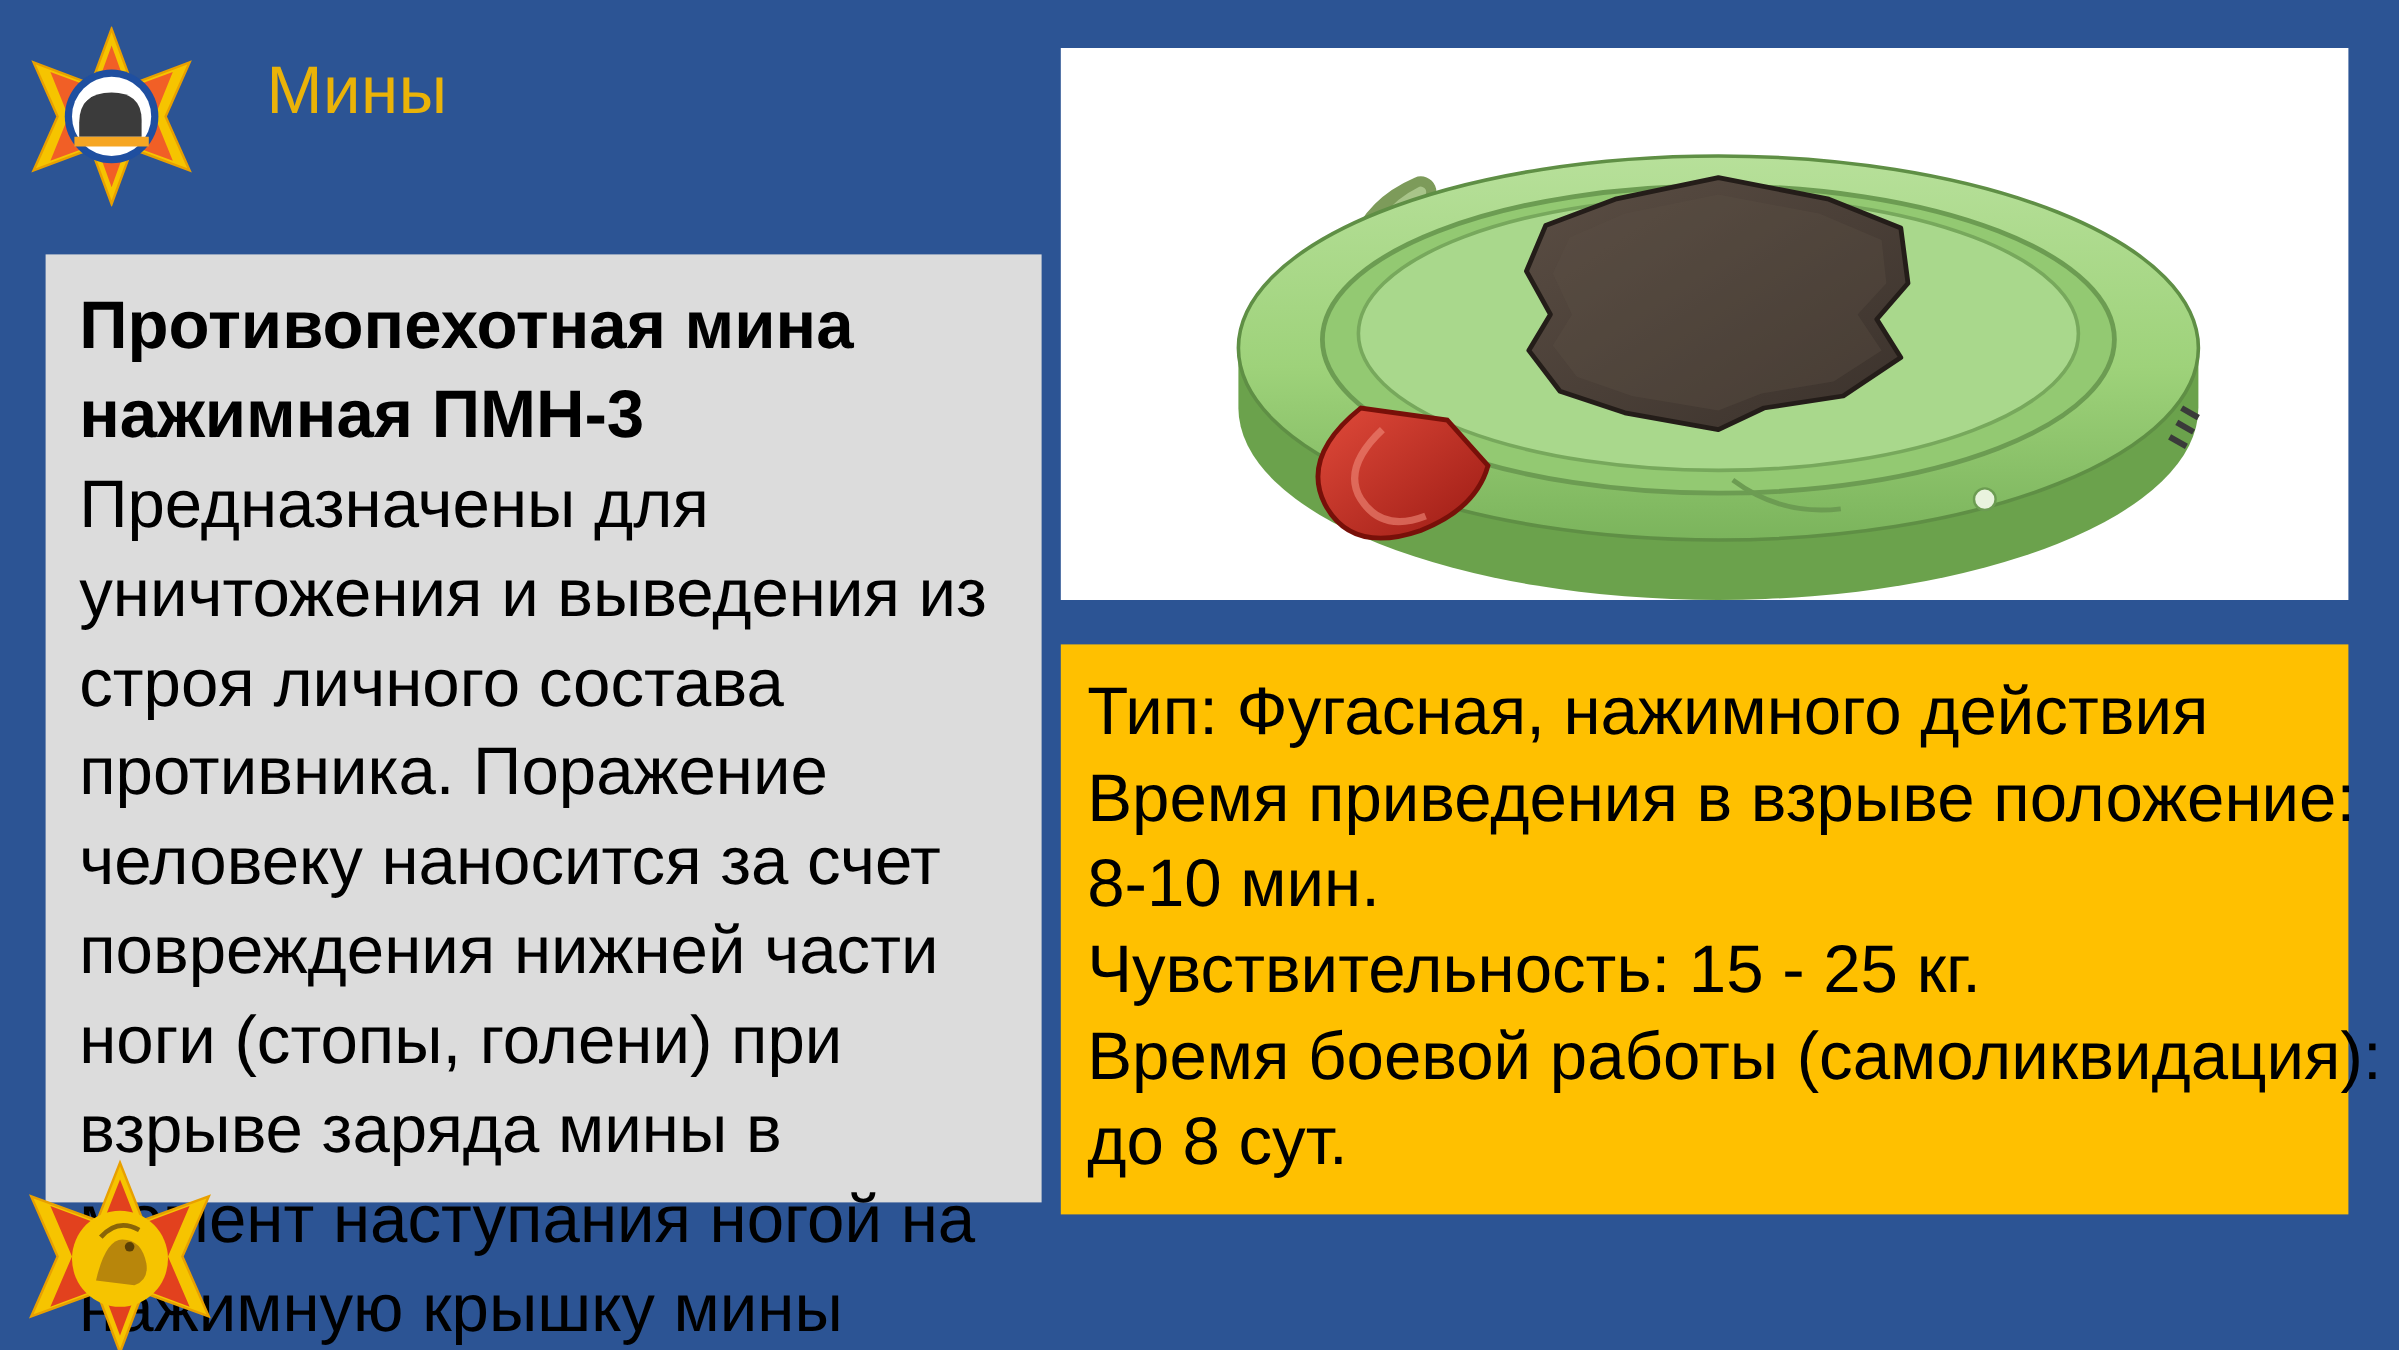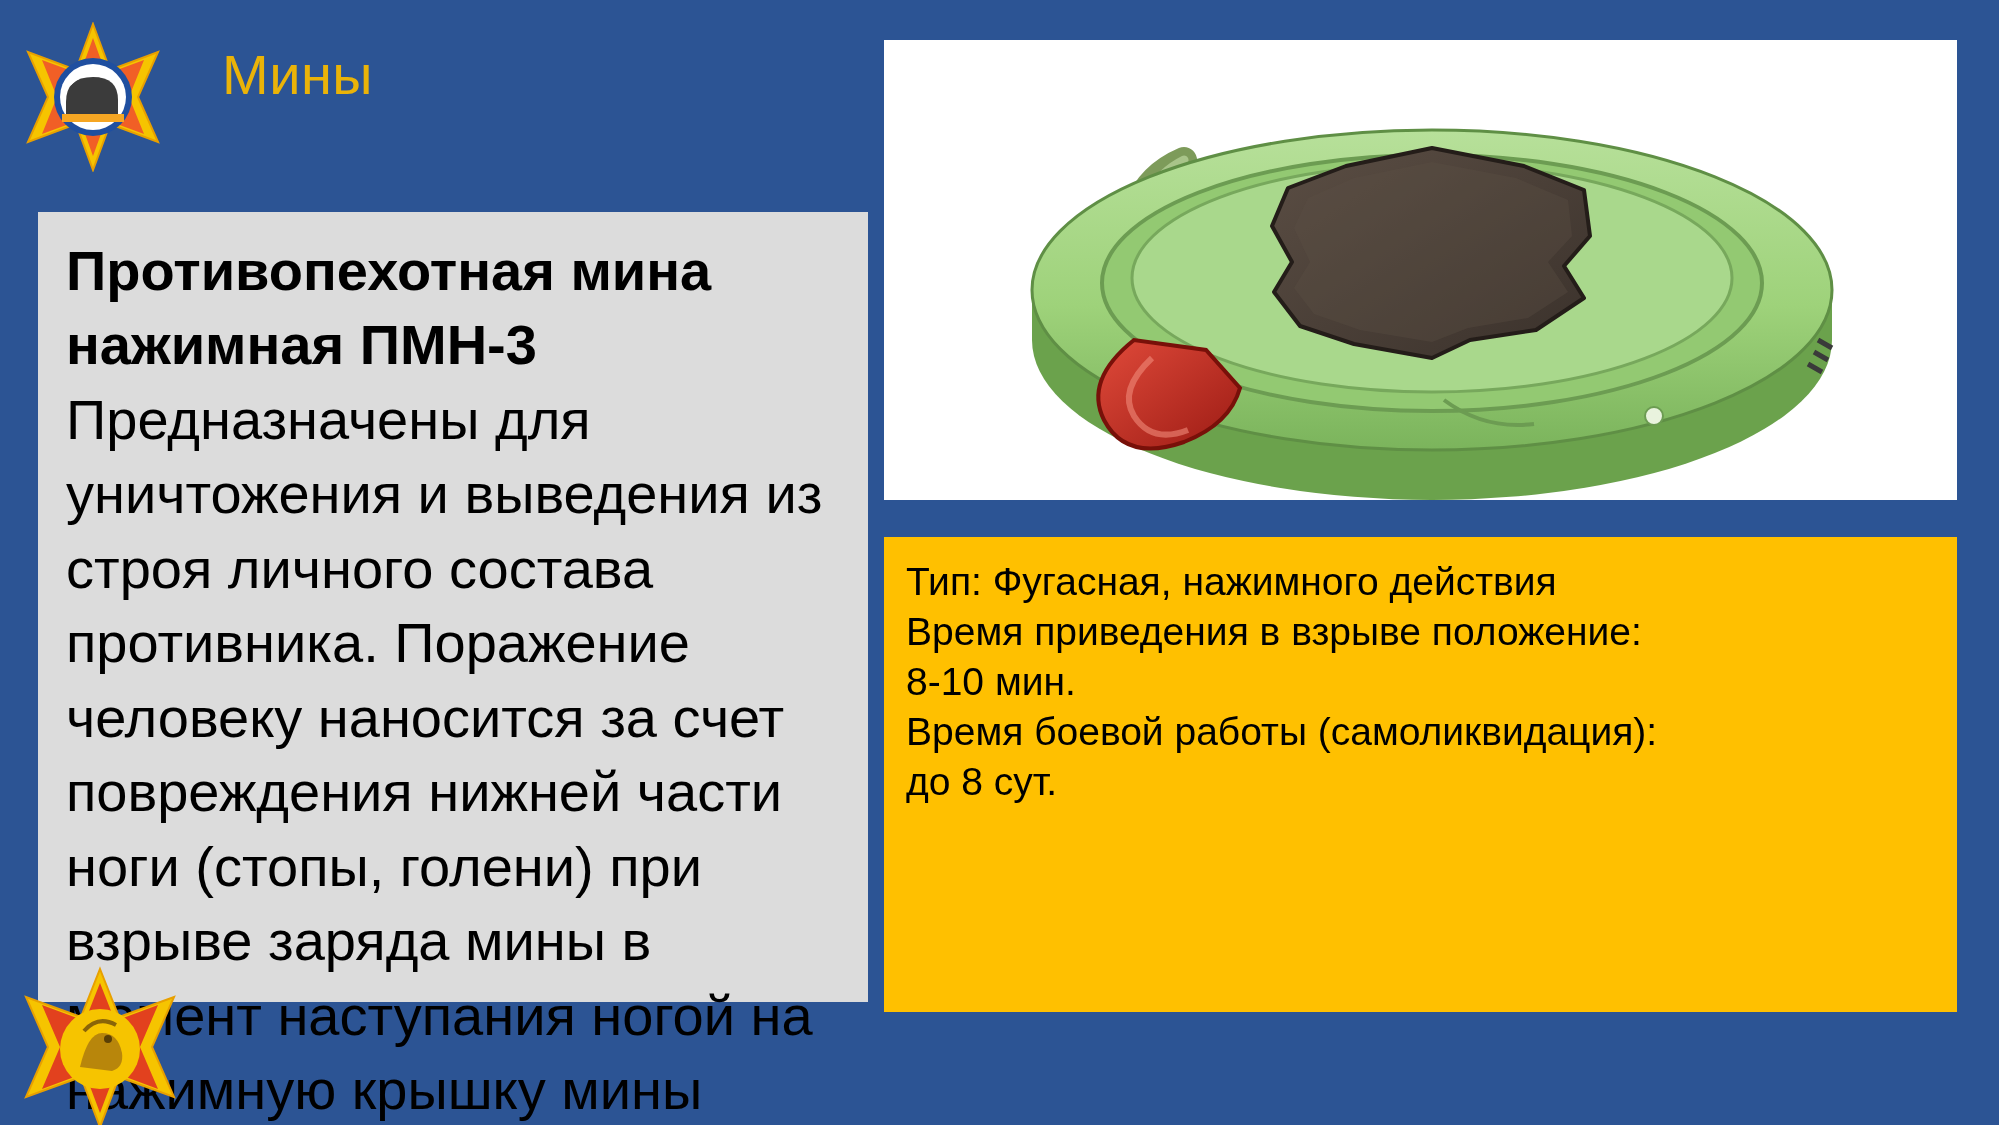--- a/index.html
+++ b/index.html
@@ -79,21 +79,21 @@
     position: absolute;
     left: 884px;
     top: 537px;
     width: 1073px;
     height: 475px;
     background: #ffc000;
     box-sizing: border-box;
     padding: 20px 22px;
   }
   #specs-panel .spec-line {
-    font-size: 39px;
+    font-size: 56px;
     line-height: 1.28;
     color: #000000;
     white-space: nowrap;
   }
 </style>
 </head>
 <body>
 
 <div id="slide-title">Мины</div>
 
@@ -169,20 +169,21 @@
 
     <path d="M250 300 q-50 40 -30 80 q22 42 80 22 q46 -18 56 -54 l-34 -38 z" fill="url(#handleGrad)" stroke="#781009" stroke-width="4"></path>
     <path d="M268 318 q-34 32 -18 58 q18 28 54 14" stroke="#f08a7a" stroke-width="6" fill="none" opacity="0.6"></path>
   </svg>
 </div>
 
 <div id="specs-panel">
   <div class="spec-line">Тип: Фугасная, нажимного действия</div>
   <div class="spec-line">Время приведения в взрыве положение:</div>
   <div class="spec-line">8-10 мин.</div>
+  <div class="spec-line">Чувствительность: 15 - 25 кг.</div>
   <div class="spec-line">Время боевой работы (самоликвидация):</div>
   <div class="spec-line">до 8 сут.</div>
 </div>
 
 <div id="emblem-bottom">
   <svg viewBox="0 0 180 165" width="180" height="165">
     <g>
       <polygon points="90,4 109,52 164,32 142,82 164,132 109,112 90,162 71,112 16,132 38,82 16,32 71,52" fill="#f6c400" stroke="#e8a000" stroke-width="2"></polygon>
       <polygon points="90,18 105,56 148,40 130,82 148,124 105,108 90,148 75,108 32,124 50,82 32,40 75,56" fill="#e03a20" opacity="0.95"></polygon>
       <circle cx="90" cy="84" r="40" fill="#f6c400"></circle>

